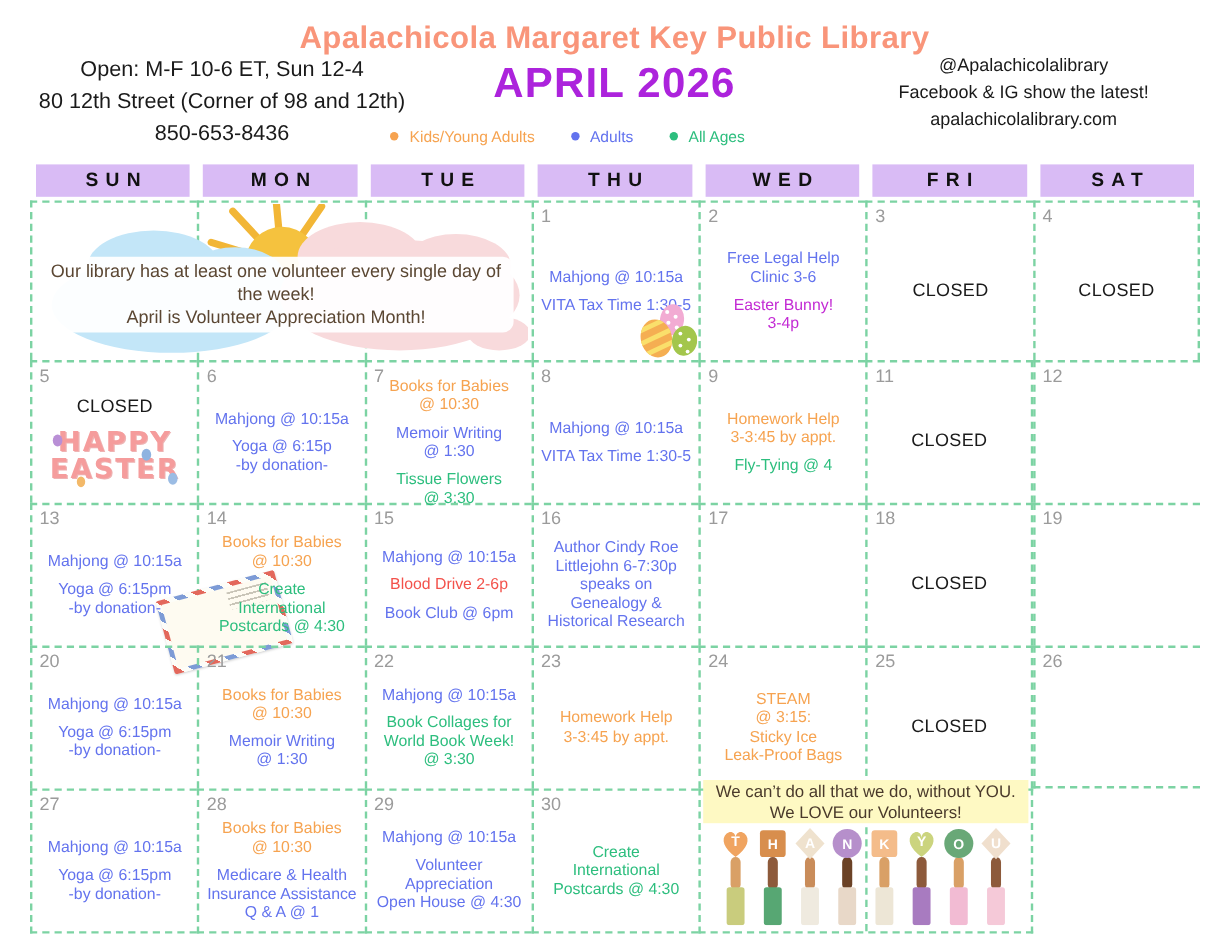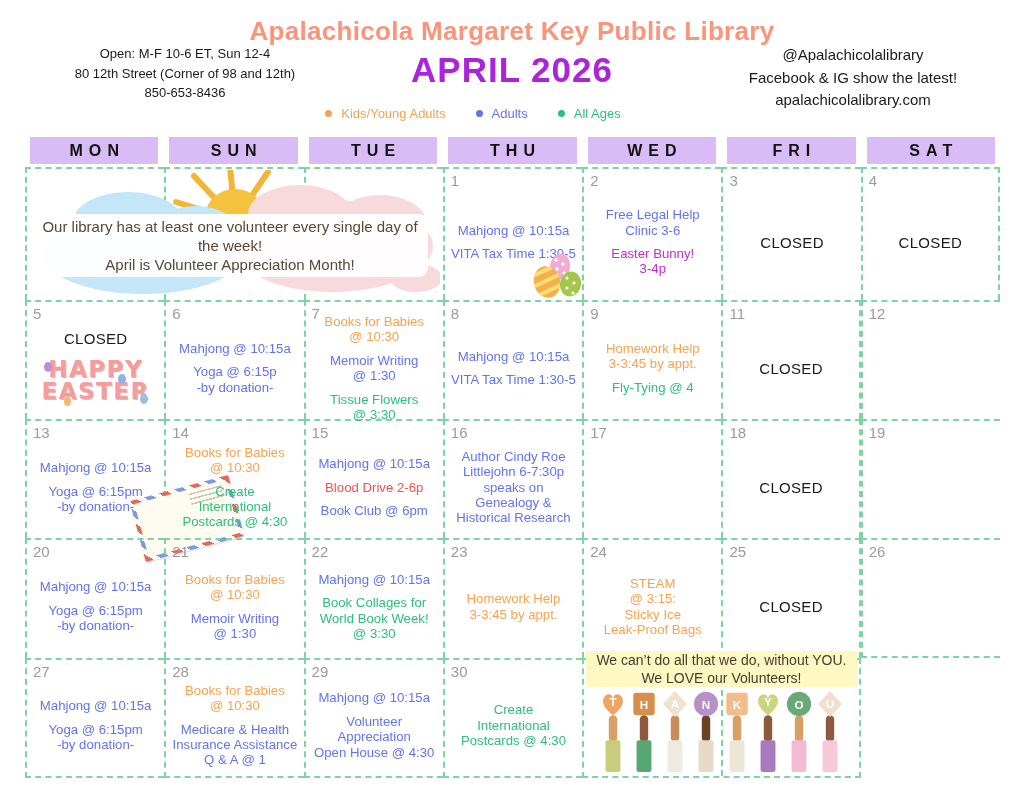--- a/index.html
+++ b/index.html
@@ -6,21 +6,21 @@
   * { box-sizing:border-box; }
   html,body { margin:0; padding:0; }
   body {
     width:1024px; height:791px; position:relative; overflow:hidden;
     background:#ffffff; font-family:"Liberation Sans", sans-serif; color:#1a1a1a;
   }
   
   .lib-title { position:absolute; top:16px; left:0; right:0; text-align:center;
     font-size:26px; font-weight:bold; color:#F9957A; letter-spacing:0.3px; }
   .info-left { position:absolute; top:44px; left:26px; width:318px; text-align:center;
-    font-size:13px; line-height:1.5; }
+    font-size:18px; line-height:1.5; }
   .month-title { position:absolute; top:50px; left:0; right:0; text-align:center;
     font-size:35px; font-weight:bold; color:#AC23DC; letter-spacing:1px; }
   .info-right { position:absolute; top:44px; right:26px; width:290px; text-align:center;
     font-size:15px; line-height:1.5; }
   .legend { position:absolute; top:106px; left:0; right:78px; display:flex;
     justify-content:center; align-items:center; gap:30px; font-size:13px; }
   .legend-item { display:flex; align-items:center; gap:9px; }
   .legend-dot { width:7px; height:7px; border-radius:50%; display:inline-block; }
   
   .weekdays { position:absolute; top:137px; left:30px; width:965px;
@@ -102,22 +102,22 @@
     <span class="legend-dot" style="background: rgb(99, 115, 238);"></span>
     <span style="color: rgb(99, 115, 238);">Adults</span>
   </div>
   <div class="legend-item">
     <span class="legend-dot" style="background: rgb(45, 190, 126);"></span>
     <span style="color: rgb(45, 190, 126);">All Ages</span>
   </div>
 </div>
 
 <div class="weekdays">
+  <div class="weekday">SUN</div>
   <div class="weekday">MON</div>
-  <div class="weekday">SUN</div>
   <div class="weekday">TUE</div>
   <div class="weekday">THU</div>
   <div class="weekday">WED</div>
   <div class="weekday">FRI</div>
   <div class="weekday">SAT</div>
 </div>
 
 <div class="grid" id="calendar-grid">
     <div class="cell">
       <div class="events"></div>

